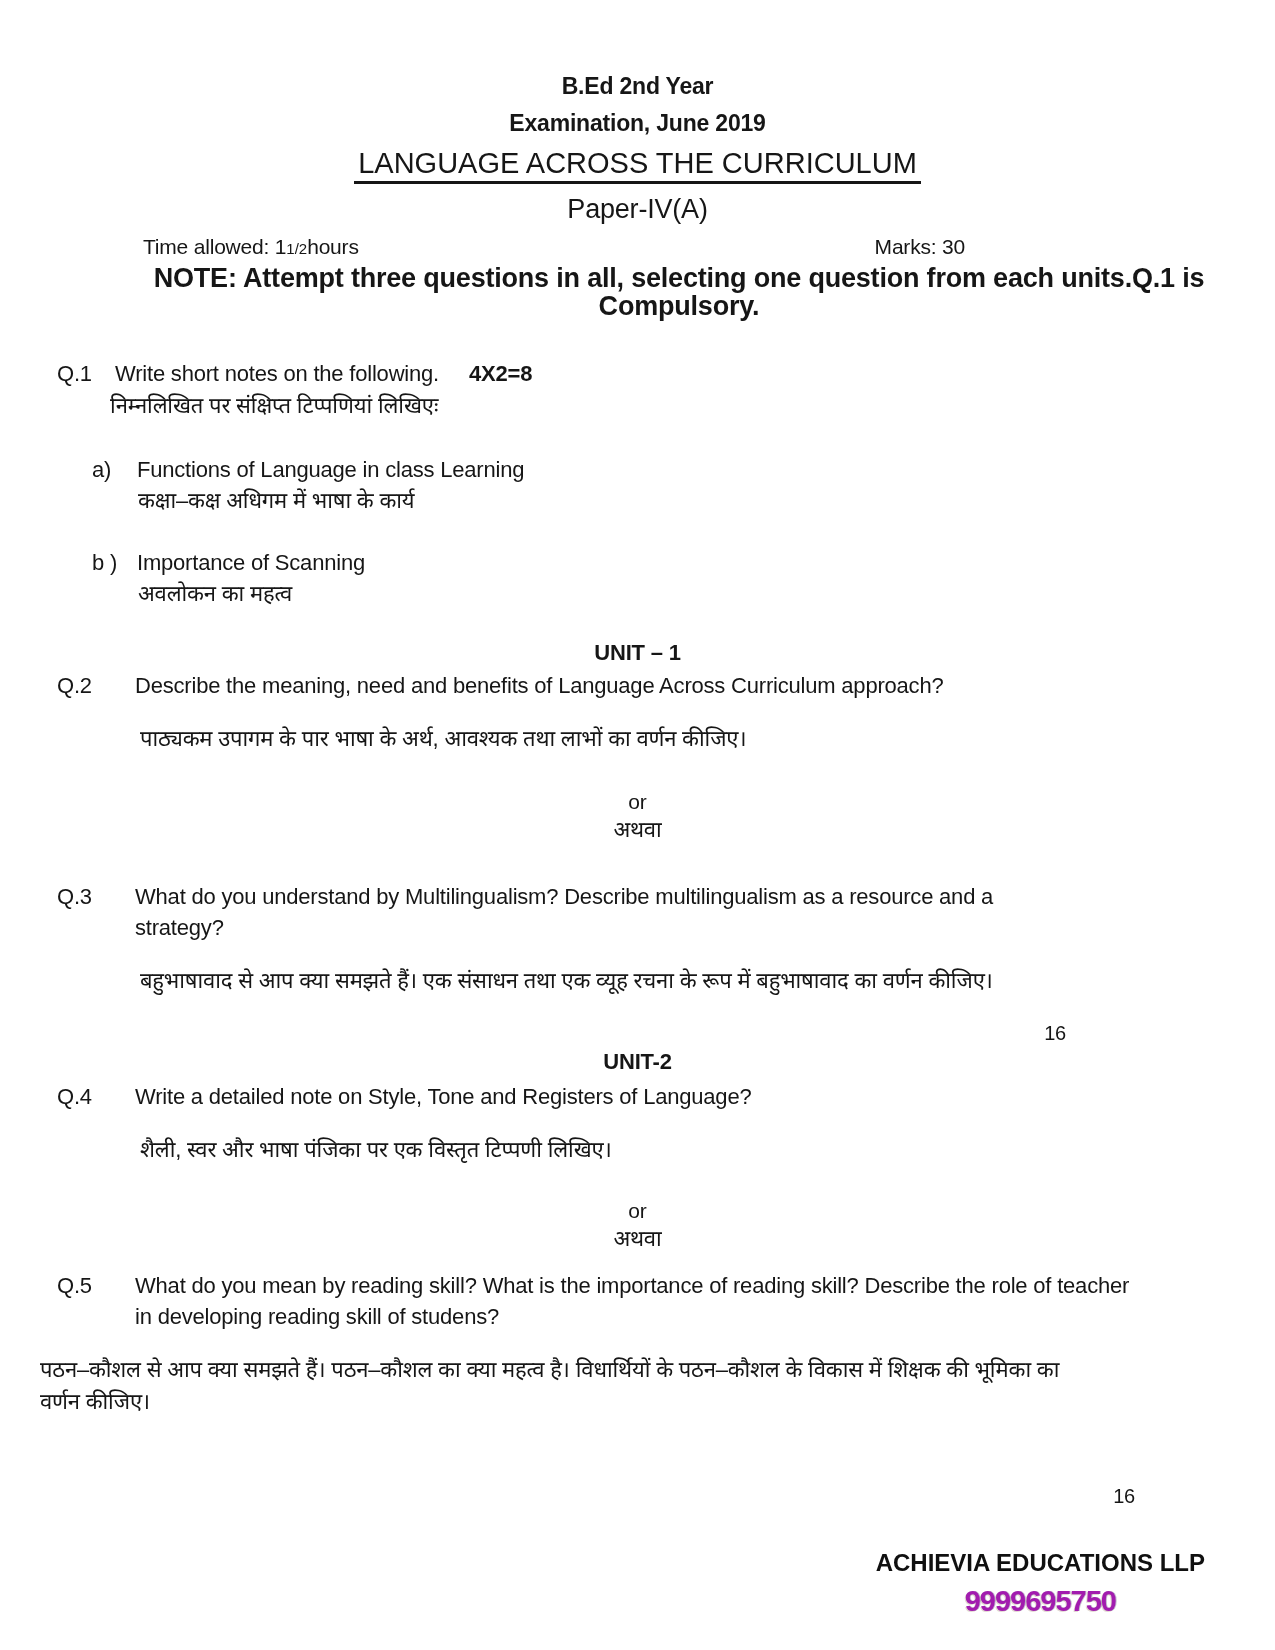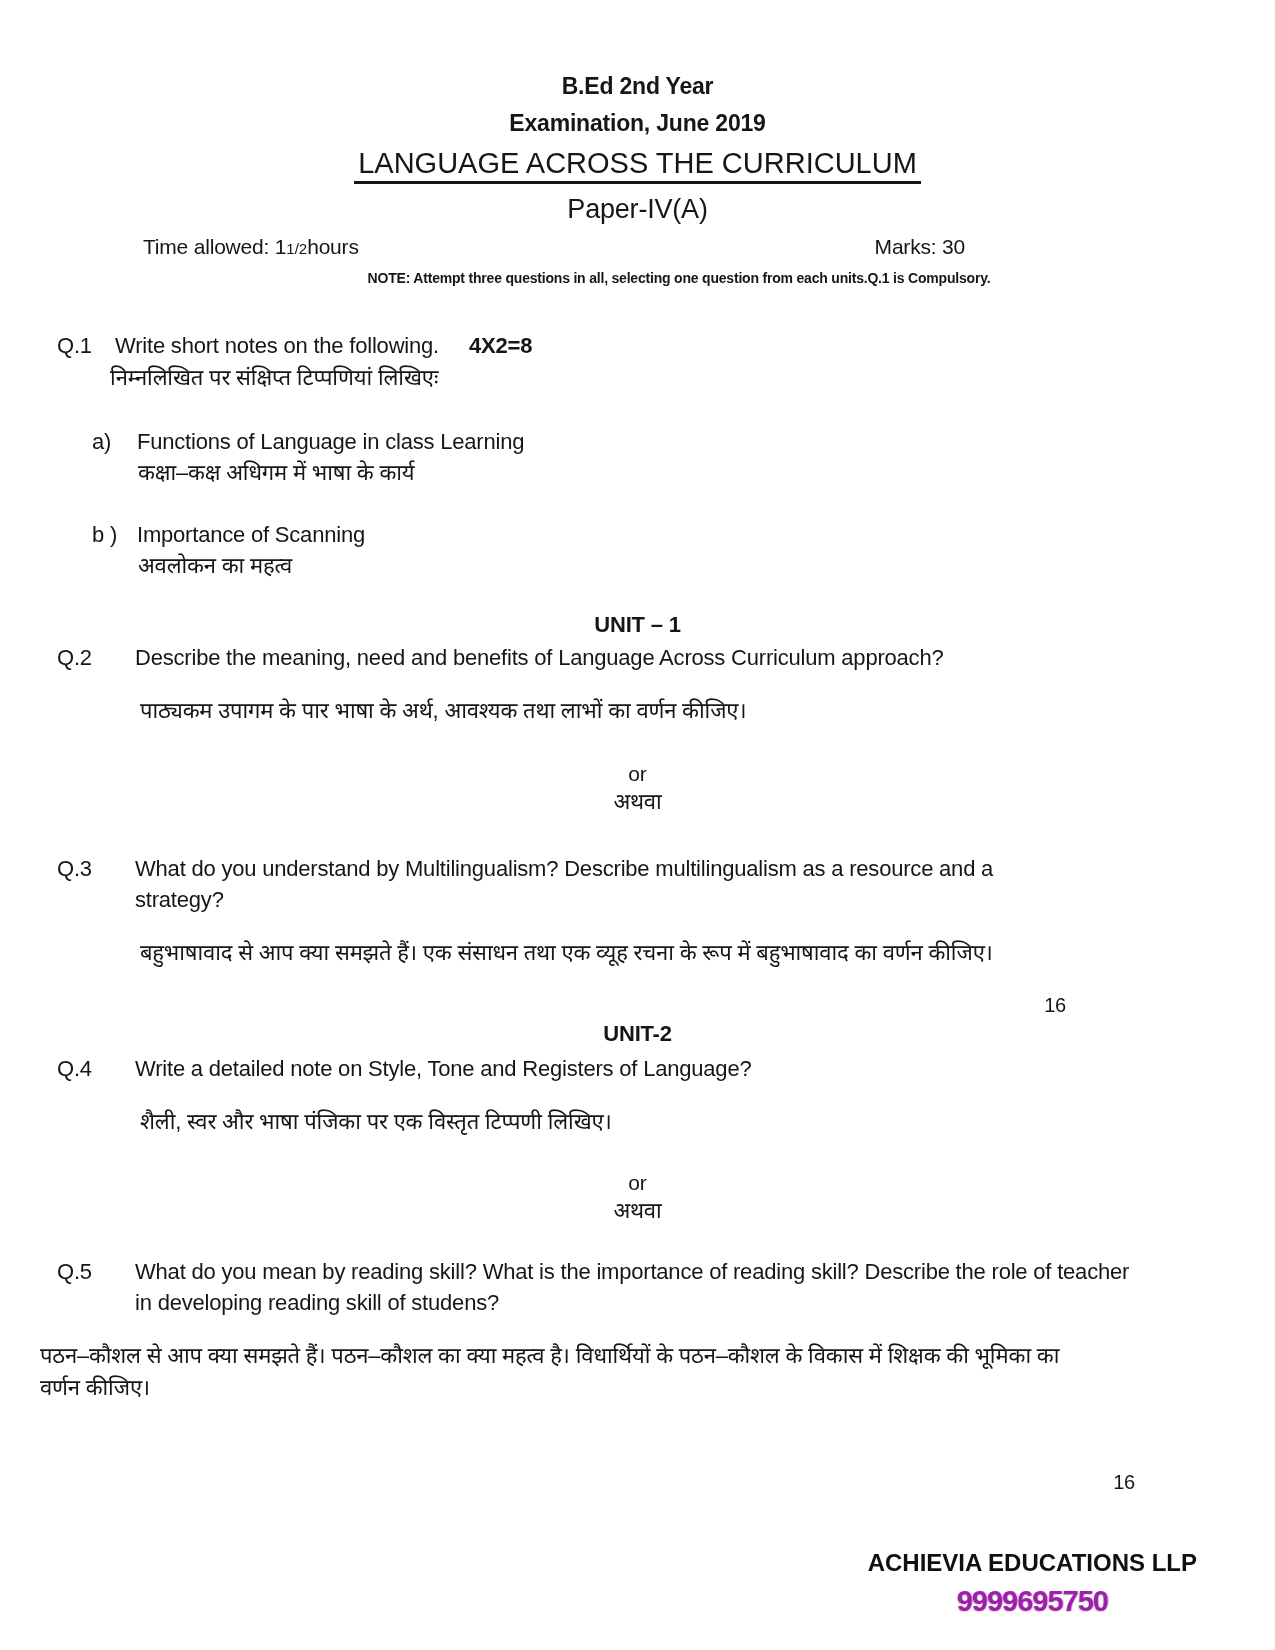--- a/index.html
+++ b/index.html
@@ -34,21 +34,21 @@
   .meta-row {
     display: flex;
     justify-content: space-between;
     padding: 6px 310px 0 143px;
     font-size: 21px;
     line-height: 28px;
   }
   .frac { font-size: 15px; letter-spacing: 0; }
   .note-row {
     padding: 0 60px 0 143px;
-    font-size: 14px;
+    font-size: 27px;
     font-weight: bold;
     line-height: 28px;
     margin-top: 1px;
   }
   
   .q-row { display: flex; padding-left: 57px; font-size: 22px; line-height: 31px; }
   .q-num { flex: 0 0 78px; }
   .q-num.narrow { flex: 0 0 58px; }
   .q-text { }
   .q-text.w-q3 { max-width: 950px; }
@@ -72,26 +72,26 @@
   .mt-subb   { margin-top: 30px; }
   .mt-unit1  { margin-top: 28px; }
   .mt-q2     { margin-top: 2px; }
   .mt-hindi  { margin-top: 22px; }
   .mt-or1    { margin-top: 34px; }
   .mt-q3     { margin-top: 36px; }
   .mt-m16a   { margin-top: 24px; }
   .mt-unit2  { margin-top: 2px; }
   .mt-q4     { margin-top: 4px; }
   .mt-or2    { margin-top: 32px; }
-  .mt-q5     { margin-top: 30px; }
+  .mt-q5     { margin-top: 16px; }
   .mt-m16b   { margin-top: 66px; }
   
   .footer {
     position: absolute;
-    right: 78px;
+    right: 70px;
     bottom: 32px;
     display: flex;
     flex-direction: column;
     align-items: center;
   }
   .footer-brand {
     font-size: 24px;
     font-weight: 600;
     letter-spacing: 0px;
     color: #101010;

